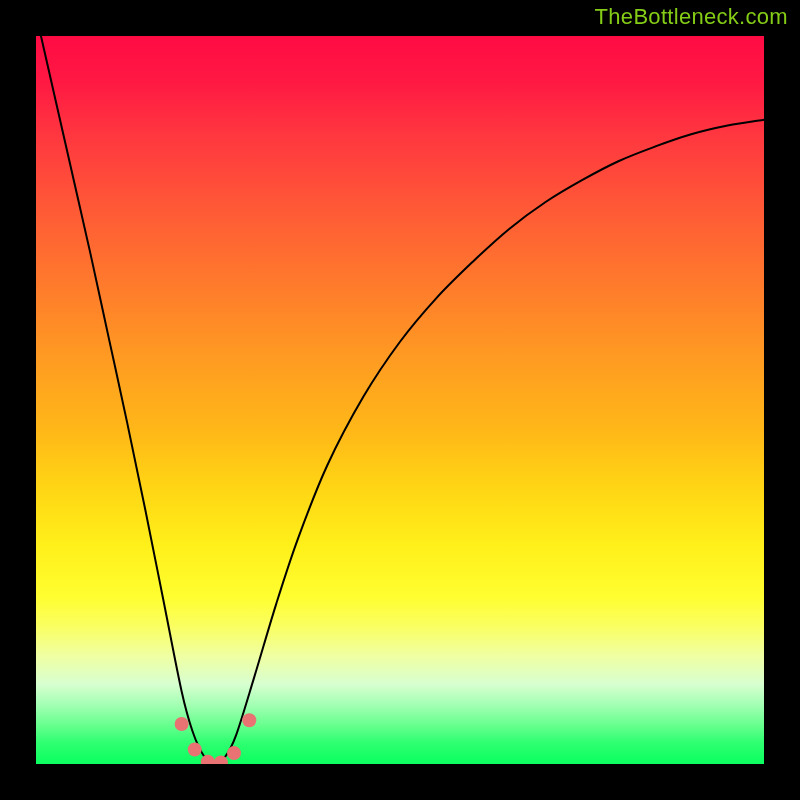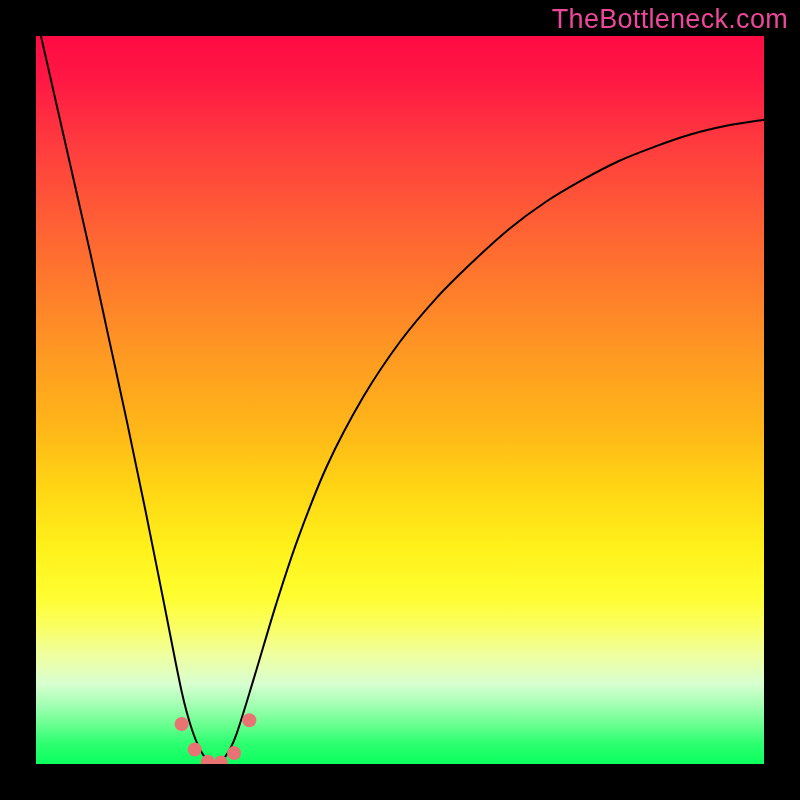--- a/index.html
+++ b/index.html
@@ -8,22 +8,22 @@
       height: 800px;
       background: #000;
       position: relative;
       font-family: Arial, sans-serif;
       overflow: hidden;
     }
     .watermark {
       position: absolute;
       top: 4px;
       right: 12px;
-      color: #ec4899;
-      font-size: 27px;
+      color: #84cc16;
+      font-size: 22px;
       font-weight: 500;
       letter-spacing: 0.3px;
       z-index: 10;
     }
     .plot-area {
       position: absolute;
       left: 36px;
       top: 36px;
       width: 728px;
       height: 728px;

